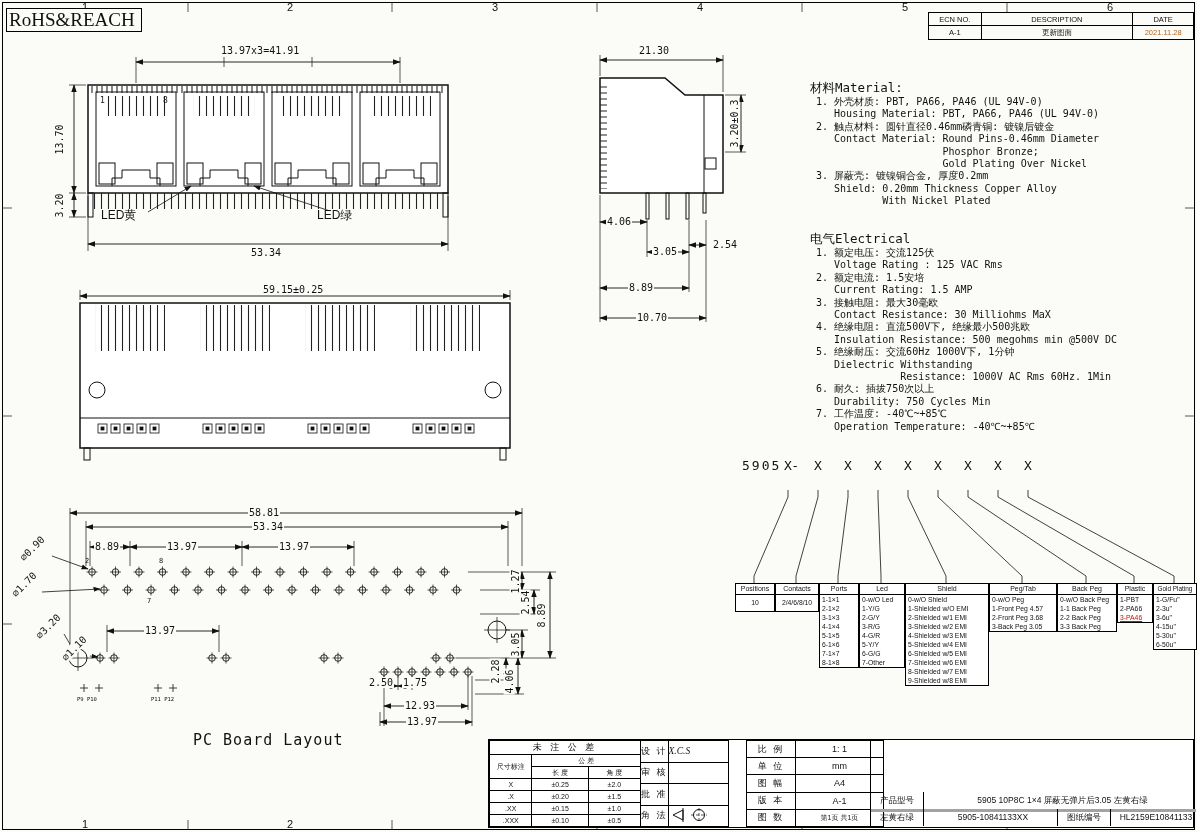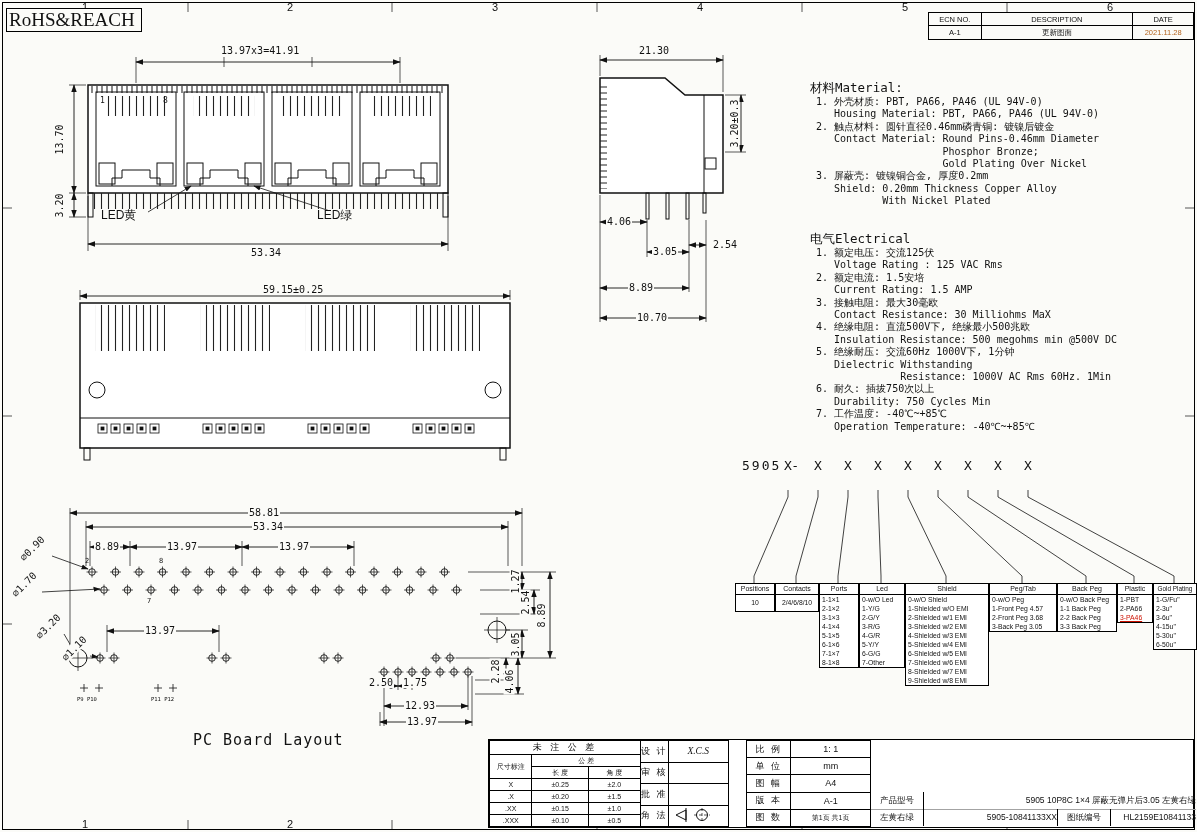--- a/index.html
+++ b/index.html
@@ -57,40 +57,40 @@
   .hl{color:#cc1100;text-decoration:underline;}
   .titleblock{position:absolute;left:488px;top:739px;width:706px;height:89px;border:1.5px solid #000;
        background:#fff;box-sizing:border-box;font-family:"Liberation Sans",sans-serif;}
   .tb-sec{position:absolute;top:0;height:86px;}
   .tol{width:152px;font-size:7px;text-align:center;}
   .tol td{height:11px;}
   .tol .tt{font-size:9px;letter-spacing:3px;height:12px;}
   .tol .w1{width:42px;} .tol .w2{width:56px;} .tol .w3{width:52px;}
   .sign{position:absolute;left:151px;width:89px;font-size:9px;}
   .sign .lab{width:40px;text-align:center;letter-spacing:2px;height:20.5px;}
-  .sign .val{width:66px;text-align:center;}
+  .sign .val{width:66px;text-align:left;}
   .xcs{font-family:"Liberation Serif",serif;font-style:italic;font-size:9.5px;}
-  .info{position:absolute;left:257px;width:125px;font-size:9px;padding-left:47px;}
+  .info{position:absolute;left:257px;width:138px;font-size:9px;padding-left:47px;}
   .info .lab{width:44px;text-align:center;letter-spacing:2px;height:16.2px;}
   .info .val{width:80px;text-align:center;}
   .info .pg{font-size:7px;}
   .company{position:absolute;left:381px;top:0;width:325px;height:86px;border-left:1px solid #000;}
   .co-top{position:absolute;left:0;top:0;width:100%;height:52px;border-bottom:1px solid #000;}
   .logo{position:absolute;left:8px;top:6px;font-size:27px;font-weight:900;color:#173a8a;
         font-family:"Liberation Serif",serif;line-height:27px;}
   .logo-deg{position:absolute;left:44px;top:4px;font-size:9px;color:#173a8a;}
   .co-name{position:absolute;left:54px;top:5px;font-size:16px;font-weight:bold;letter-spacing:1px;white-space:nowrap;}
   .co-en{position:absolute;left:70px;top:29px;font-size:7.6px;font-weight:bold;white-space:nowrap;}
   .co-url{position:absolute;left:118px;top:40px;font-size:7.6px;color:#b4641e;white-space:nowrap;}
   .co-row{position:absolute;left:0;width:100%;height:17px;font-size:8.5px;line-height:17px;display:flex;}
-  .co-row1{top:52px;border-bottom:1px solid #a3a3a3;}
+  .co-row1{top:52px;border-bottom:3px solid #a3a3a3;}
   .co-row2{top:69px;}
   .co-cell{border-right:1px solid #000;text-align:center;flex:none;}
   .co-lab{width:52px;}
-  .co-val{padding-left:5px;text-align:right;}
+  .co-val{padding-left:5px;text-align:center;}
   .co-v1{flex:1;border-right:none;}
   .co-v2{width:128px;}
   .co-v3{flex:1;border-right:none;}
 </style>
 </head>
 <body>
 
 <div class="sheet">
 
   <svg class="lines" width="1197" height="832" viewBox="0 0 1197 832">

